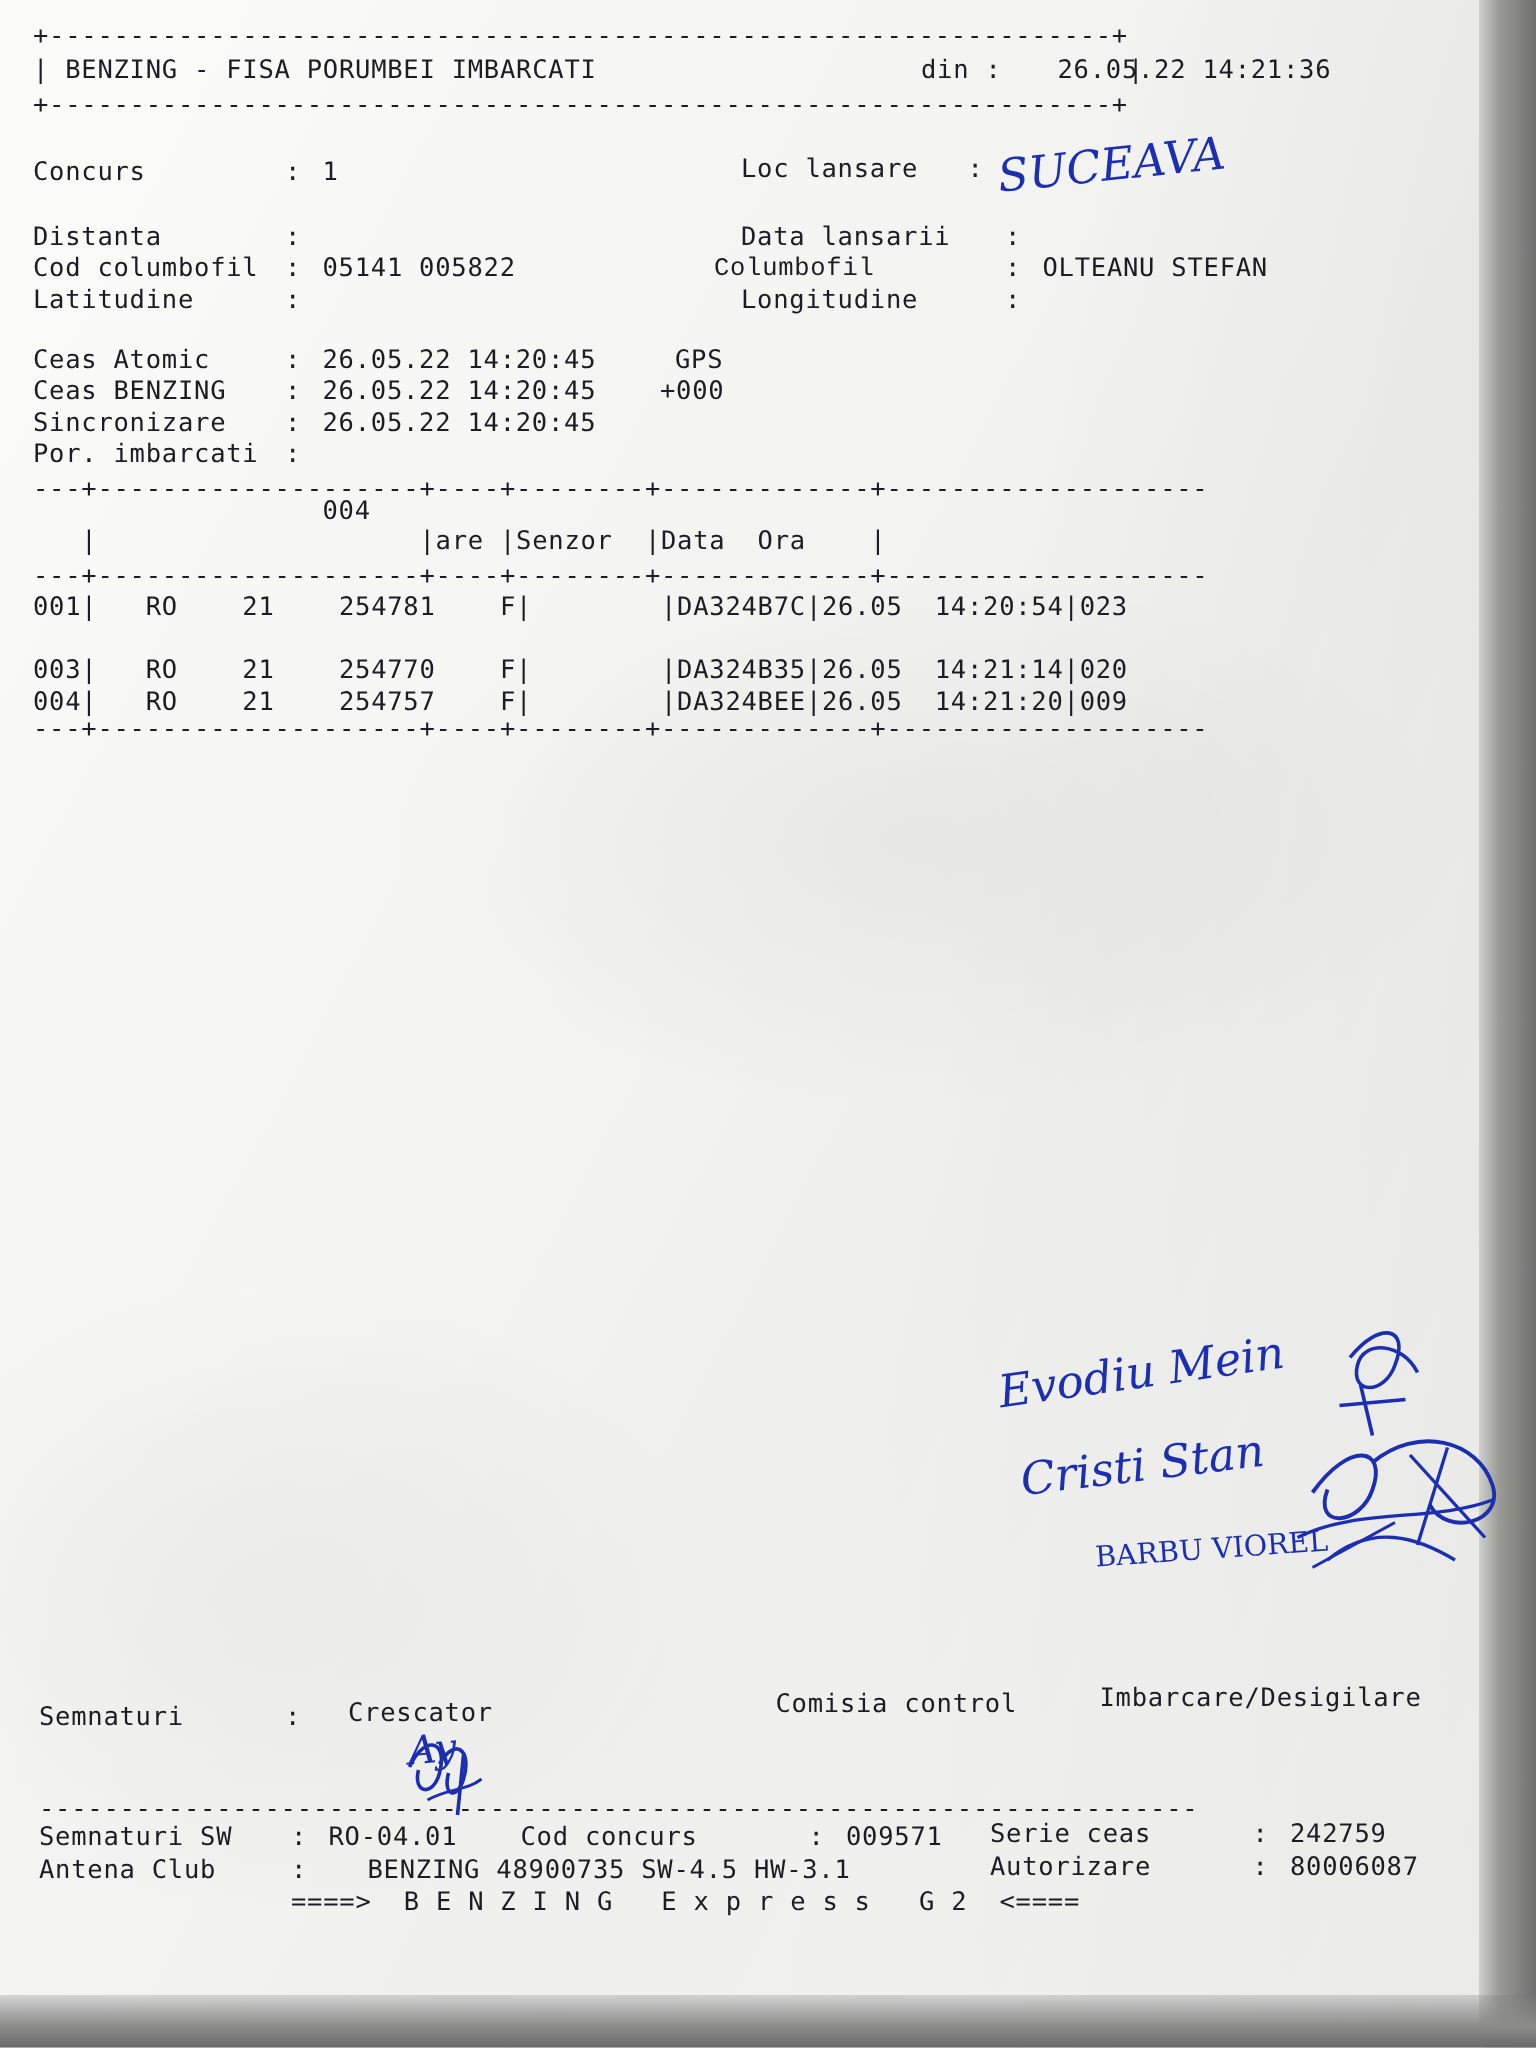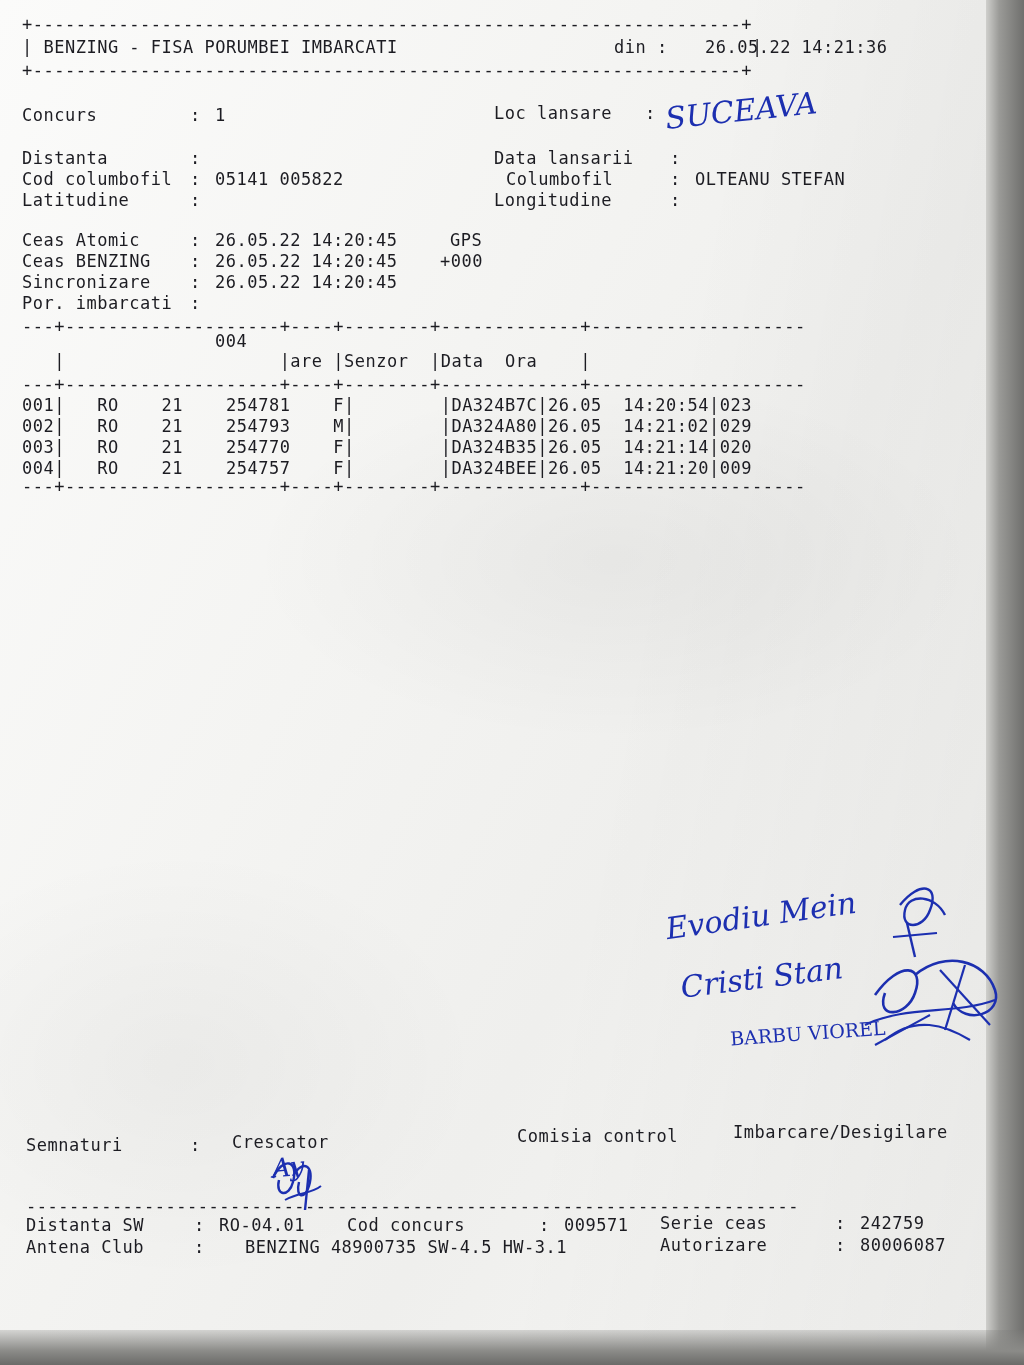--- a/index.html
+++ b/index.html
@@ -146,21 +146,21 @@
   <div class="mono t17" style="left:190px; top:190px;">:</div>
   <div class="mono t17" style="left:215px; top:190px;"></div>
 
   <div class="mono t17" style="left:494px; top:103px;">Loc lansare</div>
   <div class="mono t17" style="left:645px; top:103px;">:</div>
   <div class="hand loc-hand">SUCEAVA</div>
 
   <div class="mono t17" style="left:494px; top:148px;">Data lansarii</div>
   <div class="mono t17" style="left:670px; top:148px;">:</div>
 
-  <div class="mono t17" style="left:506px; top:169px;">Columbofil</div>
+  <div class="mono t17" style="left:476px; top:169px;font-family:Liberation Mono, monospace;">Columbofil</div>
   <div class="mono t17" style="left:670px; top:169px;">:</div>
   <div class="mono t17" style="left:695px; top:169px;">OLTEANU STEFAN</div>
 
   <div class="mono t17" style="left:494px; top:190px;">Longitudine</div>
   <div class="mono t17" style="left:670px; top:190px;">:</div>
 
   <div class="mono t17" style="left:22px; top:230px;">Ceas Atomic</div>
   <div class="mono t17" style="left:190px; top:230px;">:</div>
   <div class="mono t17" style="left:215px; top:230px;">26.05.22 14:20:45</div>
   <div class="mono t17" style="left:450px; top:230px;">GPS</div>
@@ -176,21 +176,20 @@
 
   <div class="mono t17" style="left:22px; top:293px;">Por. imbarcati</div>
   <div class="mono t17" style="left:190px; top:293px;">:</div>
   <div class="mono t17" style="left:215px; top:293px;margin-top:38px;">004</div>
 
   <div class="mono t17" style="left:22px; top:316px;">---+--------------------+----+--------+-------------+--------------------</div>
   <div class="mono t17" style="left:22px; top:351px;">   |                    |are |Senzor  |Data  Ora    |</div>
   <div class="mono t17" style="left:22px; top:374px;">---+--------------------+----+--------+-------------+--------------------</div>
 
   <div class="mono t17" style="left:22px; top:395px;">001|   RO    21    254781    F|        |DA324B7C|26.05  14:20:54|023</div>
-  <div class="mono t17" style="left:22px; top:416px;">002|   RO    21    254793    M|        |DA324A80|26.05  14:21:02|029</div>
   <div class="mono t17" style="left:22px; top:437px;">003|   RO    21    254770    F|        |DA324B35|26.05  14:21:14|020</div>
   <div class="mono t17" style="left:22px; top:458px;">004|   RO    21    254757    F|        |DA324BEE|26.05  14:21:20|009</div>
 
   <div class="mono t17" style="left:22px; top:476px;">---+--------------------+----+--------+-------------+--------------------</div>
 
   <div class="sig-block">
     <div class="hand sig-line1">Evodiu Mein</div>
     <div class="hand sig-line2">Cristi Stan</div>
     <div class="hand sig-line3">BARBU VIOREL</div>
     <svg class="scribble" style="left:190px; top:-5px; width:170px; height:200px;" viewBox="0 0 170 200">
@@ -216,31 +215,32 @@
   <div class="hand cresc-hand">Ay</div>
   <svg class="scribble" style="left:265px; top:1148px; width:80px; height:70px;" viewBox="0 0 80 70">
     <path d="M8 30 C18 8, 34 12, 28 34 C24 50, 10 48, 14 32" stroke-width="2.4"></path>
     <path d="M28 28 C38 10, 50 18, 44 38 C40 52, 30 50, 34 34" stroke-width="2.4"></path>
     <path d="M44 22 L40 62" stroke-width="2.4"></path>
     <path d="M20 52 C34 44, 46 46, 56 38" stroke-width="2"></path>
   </svg>
 
   <div class="mono t17" style="left:26px; top:1196px;">------------------------------------------------------------------------</div>
 
-  <div class="mono t17" style="left:26px; top:1215px;">Distanta SW</div>
+  <div class="mono t17" style="left:26px; top:1215px;">Semnaturi SW</div>
   <div class="mono t17" style="left:194px; top:1215px;">:</div>
   <div class="mono t17" style="left:219px; top:1215px;">RO-04.01</div>
   <div class="mono t17" style="left:347px; top:1215px;text-align:center;">Cod concurs</div>
   <div class="mono t17" style="left:539px; top:1215px;">:</div>
   <div class="mono t17" style="left:564px; top:1215px;">009571</div>
   <div class="mono t17" style="left:660px; top:1213px;">Serie ceas</div>
   <div class="mono t17" style="left:835px; top:1213px;">:</div>
   <div class="mono t17" style="left:860px; top:1213px;">242759</div>
 
   <div class="mono t17" style="left:26px; top:1237px;">Antena Club</div>
   <div class="mono t17" style="left:194px; top:1237px;">:</div>
   <div class="mono t17" style="left:219px; top:1237px;margin-left:26px;">BENZING 48900735 SW-4.5 HW-3.1</div>
   <div class="mono t17" style="left:660px; top:1235px;">Autorizare</div>
   <div class="mono t17" style="left:835px; top:1235px;">:</div>
   <div class="mono t17" style="left:860px; top:1235px;">80006087</div>
 
+  <div class="mono t17" style="left:194px; top:1258px;">====&gt;  B E N Z I N G   E x p r e s s   G 2  &lt;====</div>
 
 </div>
 
 </body></html>

